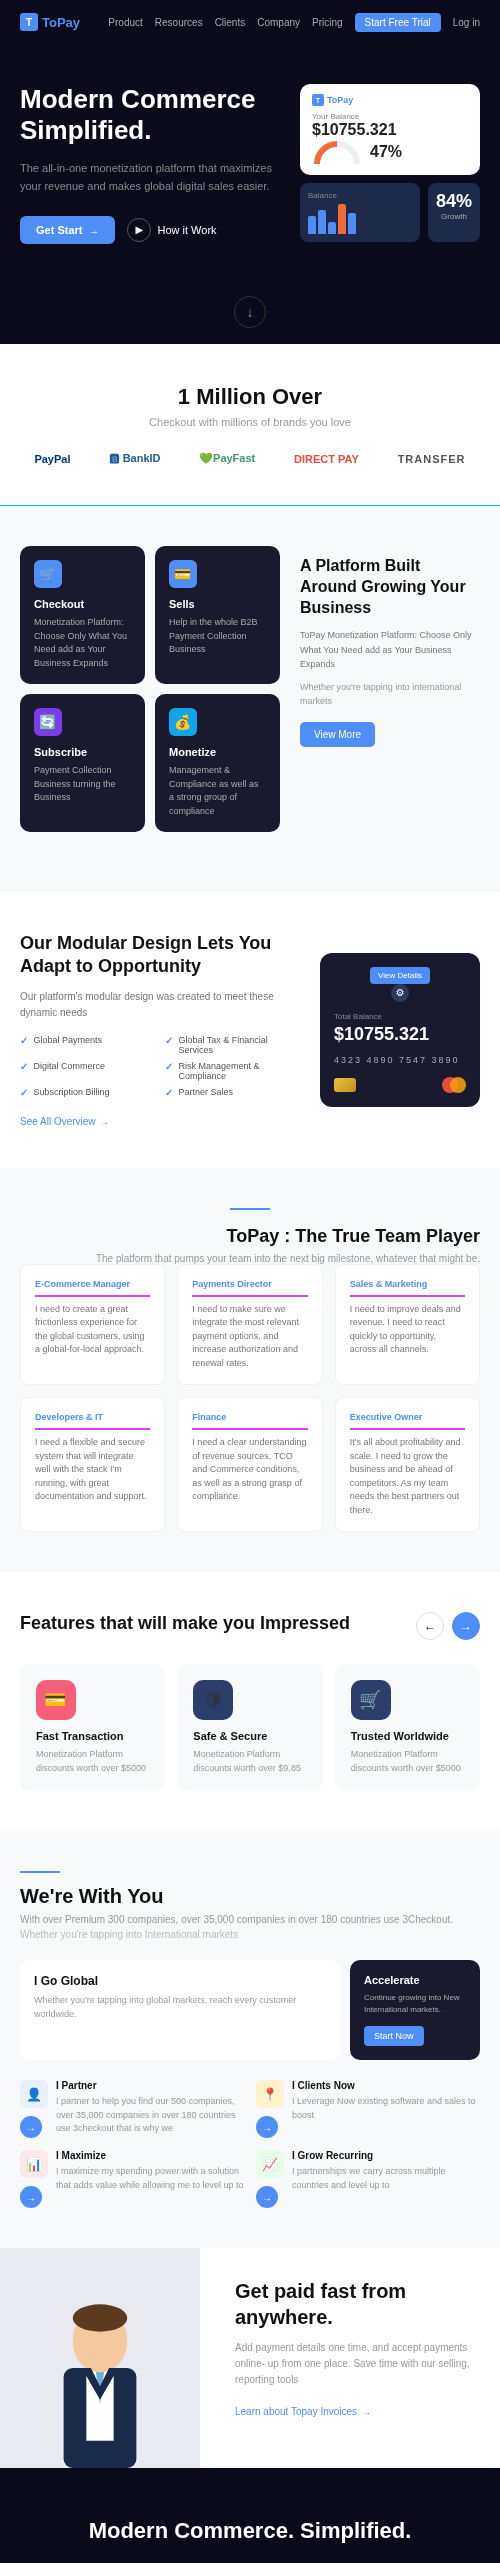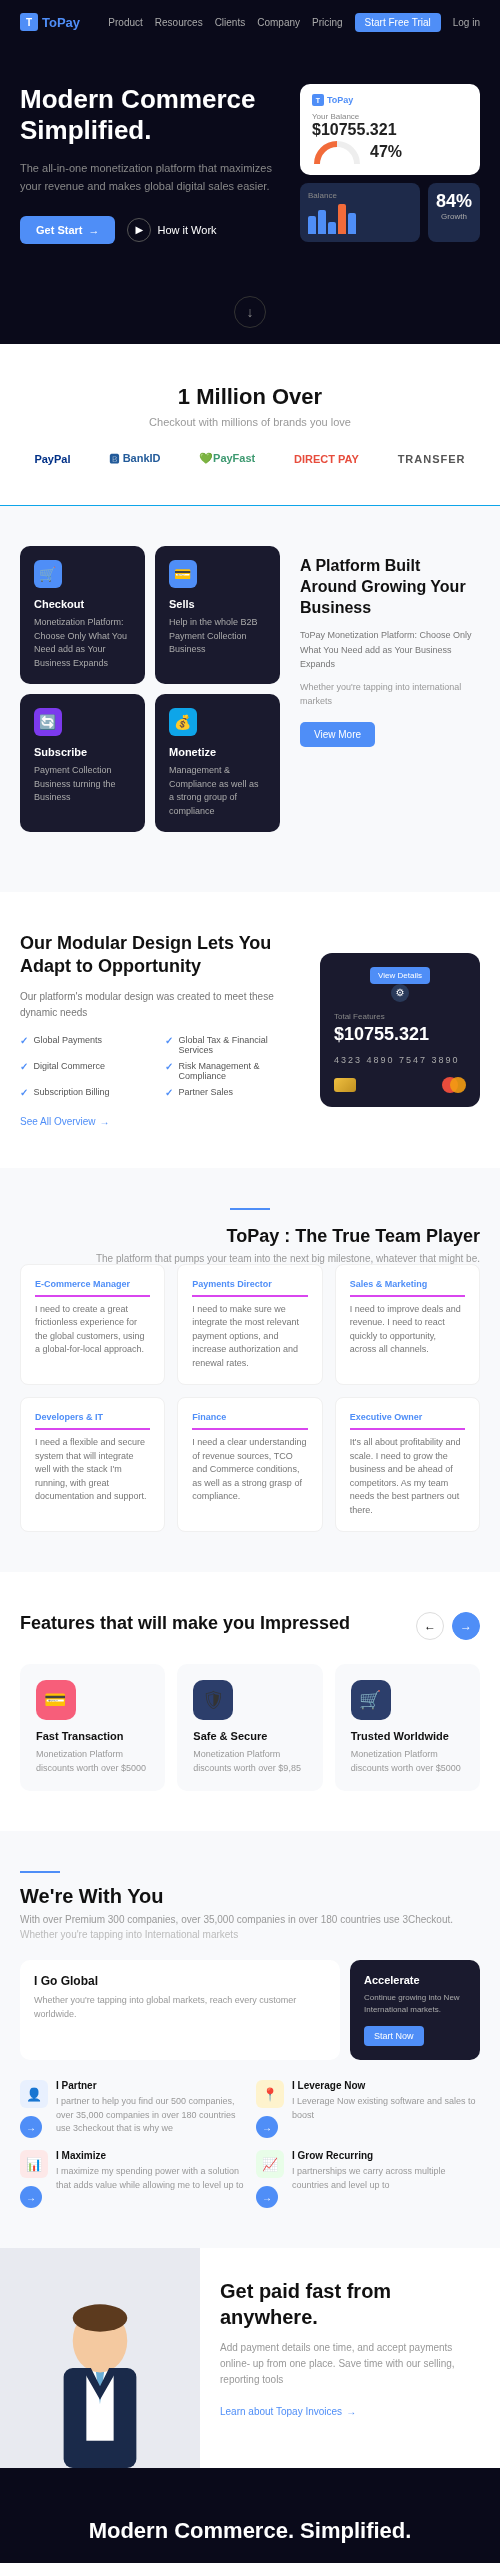--- a/index.html
+++ b/index.html
@@ -126,21 +126,21 @@
     .wy-card-dark p { font-size: 8px; color: #aaa; line-height: 1.5; margin-bottom: 10px; }
     .wy-btn { background: #4f8ef7; color: #fff; border: none; padding: 5px 10px; border-radius: 4px; font-size: 9px; cursor: pointer; }
     .feature-list-grid { display: grid; grid-template-columns: 1fr 1fr; gap: 12px; }
     .fl-item { display: flex; gap: 8px; }
     .fl-icon { width: 28px; height: 28px; border-radius: 6px; background: #e8f0fe; display: flex; align-items: center; justify-content: center; font-size: 13px; flex-shrink: 0; }
     .fl-content h4 { font-size: 10px; font-weight: 700; color: #111; margin-bottom: 4px; }
     .fl-content p { font-size: 9px; color: #999; line-height: 1.5; }
     .fl-dot { width: 22px; height: 22px; border-radius: 50%; background: #4f8ef7; display: flex; align-items: center; justify-content: center; color: #fff; font-size: 10px; margin-top: 8px; cursor: pointer; }
 
     
-    .getpaid-section { background: #fff; display: flex; gap: 0; align-items: stretch; min-height: 220px; }
+    .getpaid-section { background: #fff; display: flex; gap: 15px; align-items: stretch; min-height: 220px; }
     .getpaid-left { width: 200px; background: #e8eaf0; flex-shrink: 0; overflow: hidden; display: flex; align-items: flex-end; justify-content: center; }
     .person-svg { width: 160px; height: 200px; }
     .getpaid-right { flex: 1; padding: 30px 20px; }
     .getpaid-right h2 { font-size: 20px; font-weight: 700; color: #111; line-height: 1.3; margin-bottom: 10px; }
     .getpaid-right p { font-size: 10px; color: #999; line-height: 1.6; margin-bottom: 14px; }
     .learn-link { font-size: 10px; color: #4f8ef7; text-decoration: none; display: inline-flex; align-items: center; gap: 4px; }
 
     
     .bottom-hero { background: #0a0a1a; padding: 50px 20px; text-align: center; }
     .bottom-hero h2 { font-size: 22px; font-weight: 700; color: #fff; margin-bottom: 8px; }
@@ -287,21 +287,21 @@
     <a href="#" class="see-all">
       <span>See All Overview</span> →
     </a>
   </div>
   <div class="modular-right">
     <div class="payment-card">
       <div class="payment-card-header">
         <button class="view-details-btn">View Details</button>
         <div class="settings-dot">⚙</div>
       </div>
-      <div class="payment-label">Total Features</div>
+      <div class="payment-label">Total Balance</div>
       <div class="payment-amount">$10755.321</div>
       <div class="card-number">4323 4890 7547 3890</div>
       <div class="card-bottom">
         <div class="chip chip-gold"></div>
         <div style="display:flex;align-items:center;">
           <div class="chip-red"></div>
           <div class="chip-orange"></div>
         </div>
       </div>
     </div>
@@ -399,21 +399,21 @@
         <h4>I Partner</h4>
         <p>I partner to help you find our 500 companies, over 35,000 companies in over 180 countries use 3checkout that is why we</p>
       </div>
     </div>
     <div class="fl-item">
       <div>
         <div class="fl-icon" style="background:#fef3cd;">📍</div>
         <div class="fl-dot">→</div>
       </div>
       <div class="fl-content">
-        <h4>I Leverage Now</h4>
+        <h4>I Clients Now</h4>
         <p>I Leverage Now existing software and sales to boost</p>
       </div>
     </div>
     <div class="fl-item">
       <div>
         <div class="fl-icon" style="background:#fde8e8;">📊</div>
         <div class="fl-dot">→</div>
       </div>
       <div class="fl-content">
         <h4>I Maximize</h4>

